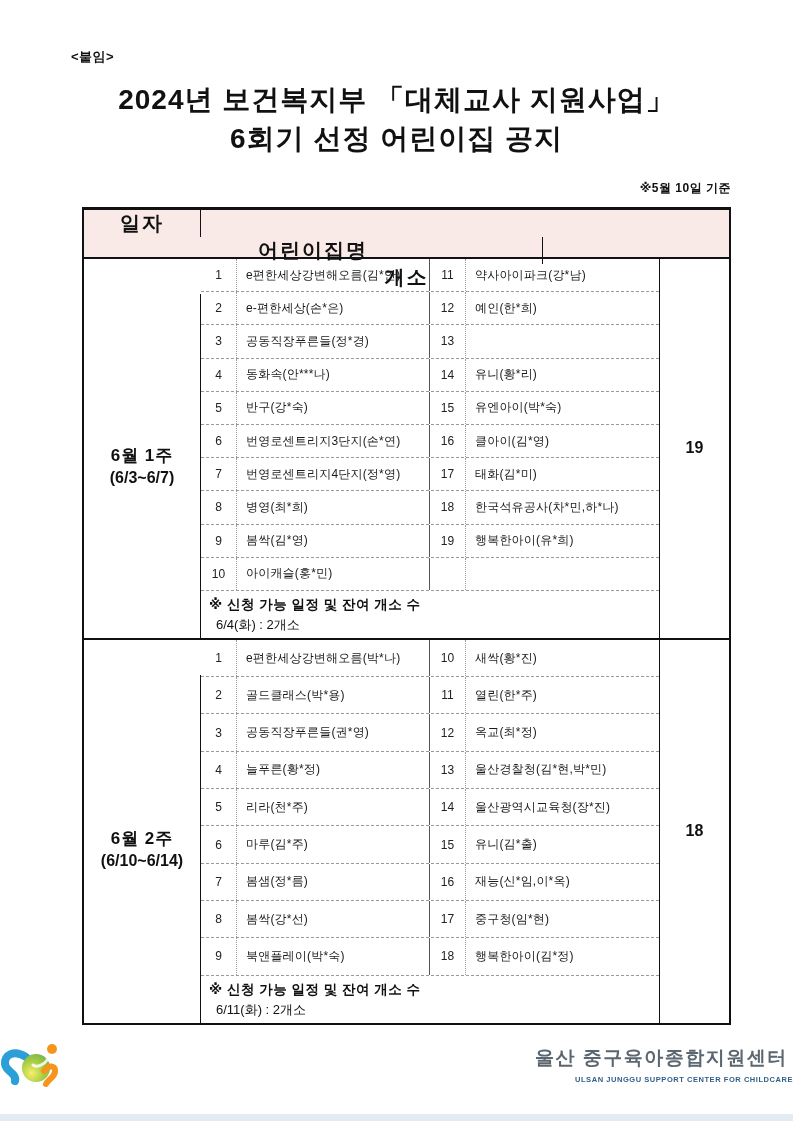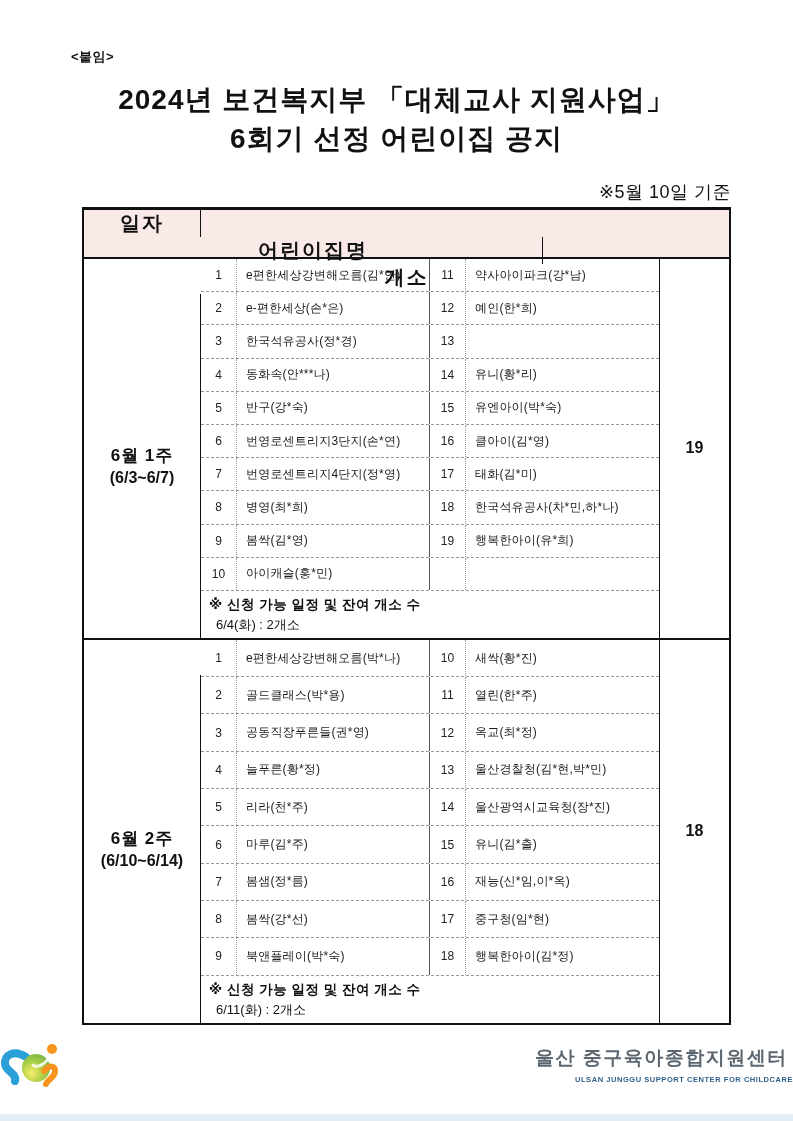--- a/index.html
+++ b/index.html
@@ -9,21 +9,21 @@
     --footer-text:#5b6670;
     --footer-sub:#2e5f8a;
   }
   *{box-sizing:border-box;margin:0;padding:0;}
   html,body{background:#ffffff;}
   body{font-family:"Liberation Sans","DejaVu Sans",sans-serif;color:#111;}
   .page{position:relative;width:793px;height:1121px;background:#fff;margin:0 auto;overflow:hidden;}
 
   .attachment{position:absolute;left:71px;top:48px;font-size:13px;font-weight:bold;letter-spacing:0.5px;}
   .title{position:absolute;left:0;top:80px;width:100%;text-align:center;font-size:28px;font-weight:bold;line-height:1.4;letter-spacing:1px;}
-  .basis{position:absolute;top:180px;right:62px;font-size:18px;letter-spacing:0.5px;}
+  .basis{position:absolute;top:180px;right:62px;font-size:12px;letter-spacing:0.5px;font-weight:bold;}
 
   .tbl{position:absolute;left:82px;top:207px;width:649px;border:2px solid var(--border-dark);border-top-width:3px;}
   .thead{display:flex;height:49px;background:var(--header-bg);border-bottom:2px solid var(--border-dark);flex-direction:column;}
   .th{display:flex;align-items:center;justify-content:center;font-size:20px;font-weight:bold;letter-spacing:2px;}
   .th-date{width:117px;border-right:1.5px solid var(--border-dark);}
   .th-name{width:459px;border-right:1.5px solid var(--border-dark);}
   .th-count{flex:1;}
 
   .week{display:flex;}
   .week + .week{border-top:2px solid var(--border-dark);}
@@ -90,21 +90,21 @@
 
   <div class="row">
     <div class="no">2</div>
     <div class="nm nm-left">e-편한세상(손*은)</div>
     <div class="no">12</div>
     <div class="nm">예인(한*희)</div>
   </div>
 
   <div class="row">
     <div class="no">3</div>
-    <div class="nm nm-left">한국석유공사(정*경)</div>
+    <div class="nm nm-left">공동직장푸른들(정*경)</div>
     <div class="no">13</div>
   </div>
 
   <div class="row">
     <div class="no">4</div>
     <div class="nm nm-left">동화속(안***나)</div>
     <div class="no">14</div>
     <div class="nm">유니(황*리)</div>
   </div>
 

